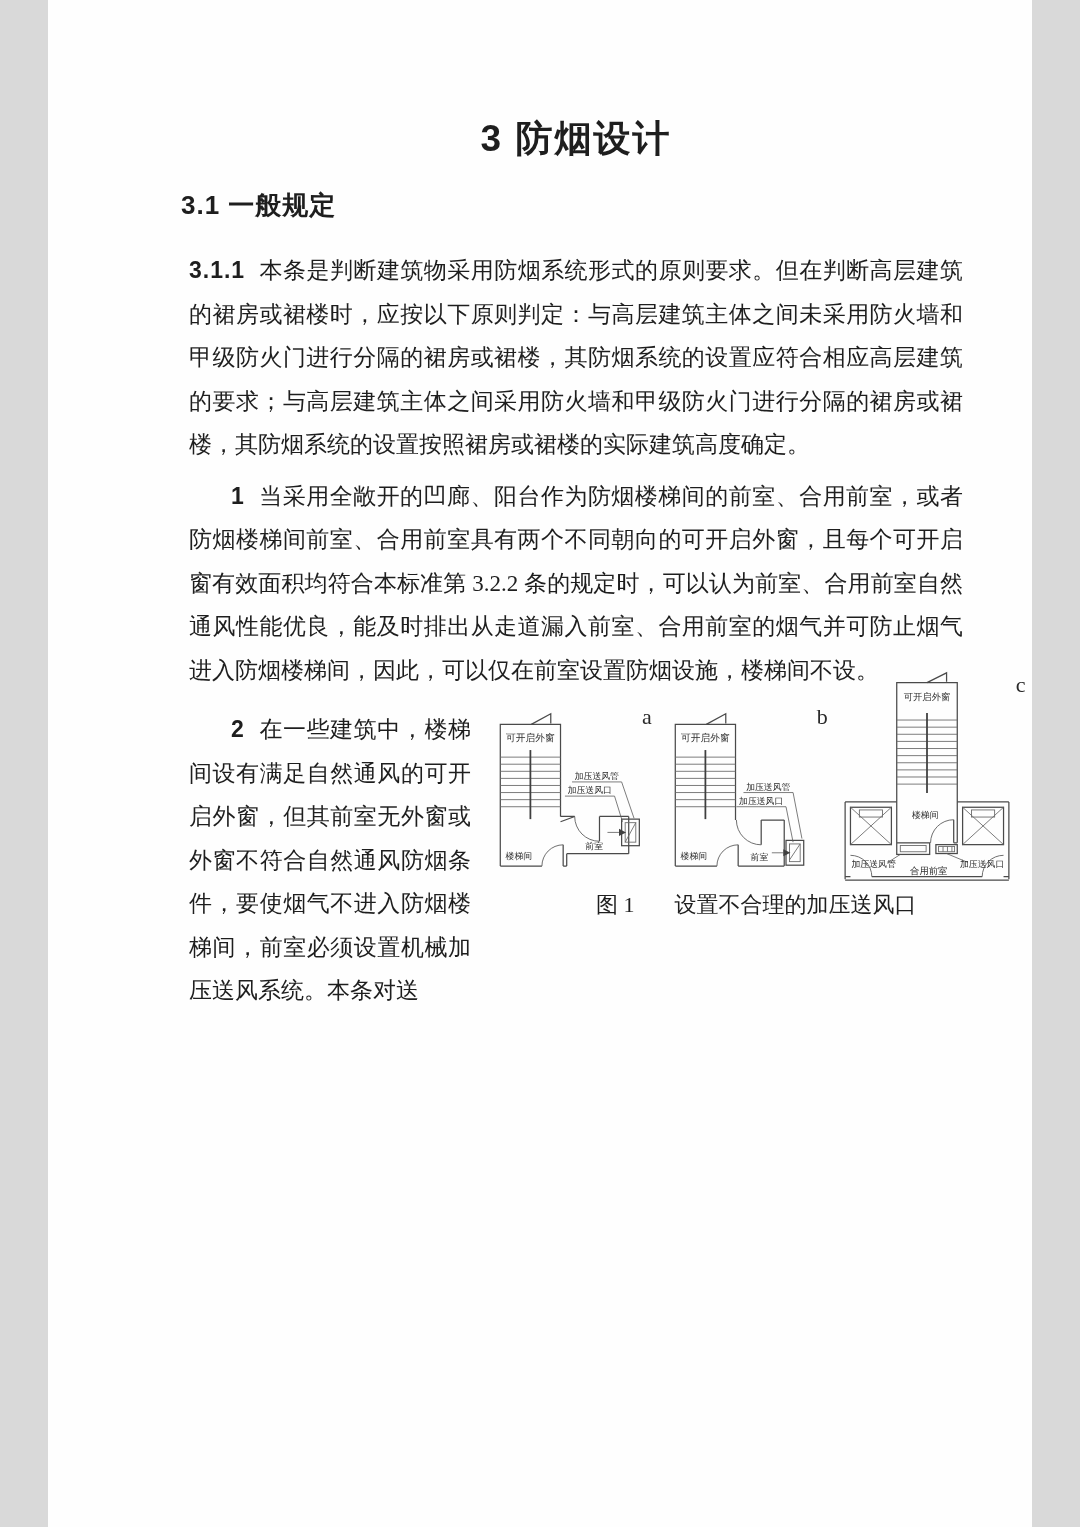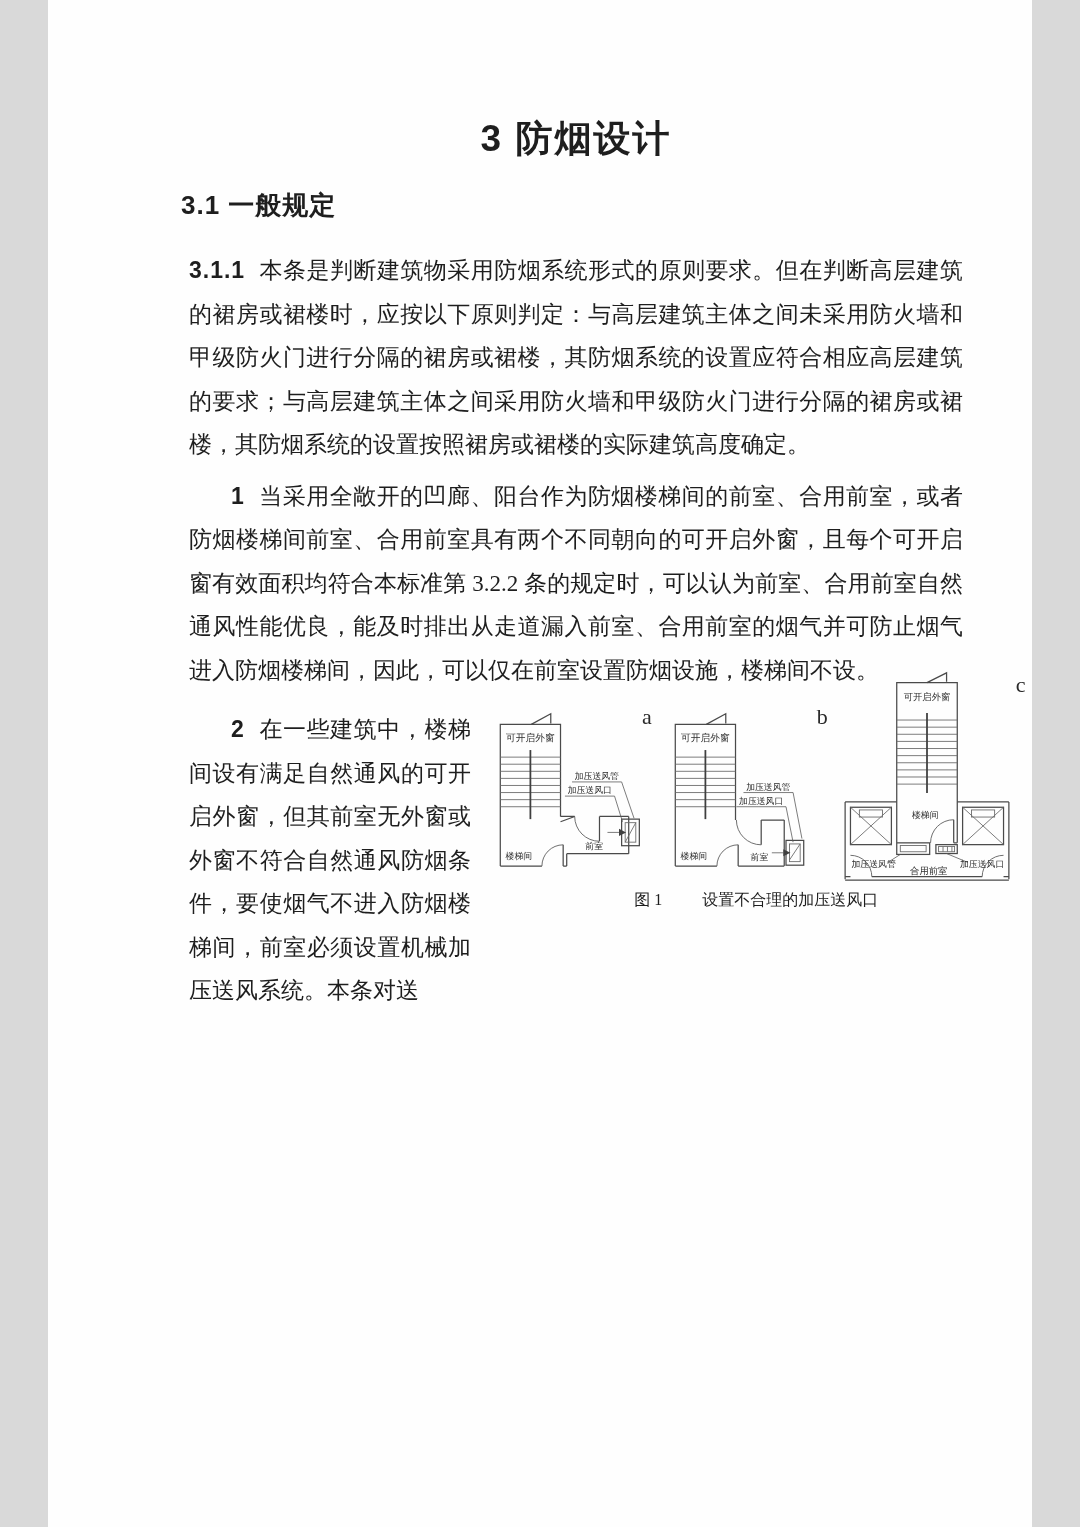--- a/index.html
+++ b/index.html
@@ -43,21 +43,21 @@
     font-weight:bold;
     letter-spacing:1px;
     margin-right:14px;
   }
   .fig-row{display:flex;align-items:flex-start;}
   .left-col{width:298px;flex:none;}
   .figure-block{flex:1;margin-left:8px;margin-top:-30px;}
   .diagrams{display:flex;align-items:flex-end;justify-content:center;gap:10px;}
   .dwrap{display:flex;}
   .dletter{font-size:22px;line-height:26px;margin-top:2px;color:#2a2a2a;}
-  .fig-caption{text-align:center;font-size:16px;margin-top:6px;color:#1e1e1e;}
+  .fig-caption{text-align:center;font-size:22px;margin-top:6px;color:#1e1e1e;}
   .cap-gap{display:inline-block;width:40px;}
   
   svg text{
     font-family:"Liberation Serif","DejaVu Serif",serif;
     fill:#2d2d2d;
   }
   svg .w{stroke:#4a4a4a;stroke-width:1.4;fill:none;}
   svg .t{stroke:#6b6b6b;stroke-width:1;fill:none;}
   svg .t2{stroke:#3f3f3f;stroke-width:2;fill:none;}
   svg .arc{stroke:#5c5c5c;stroke-width:1;fill:none;}

